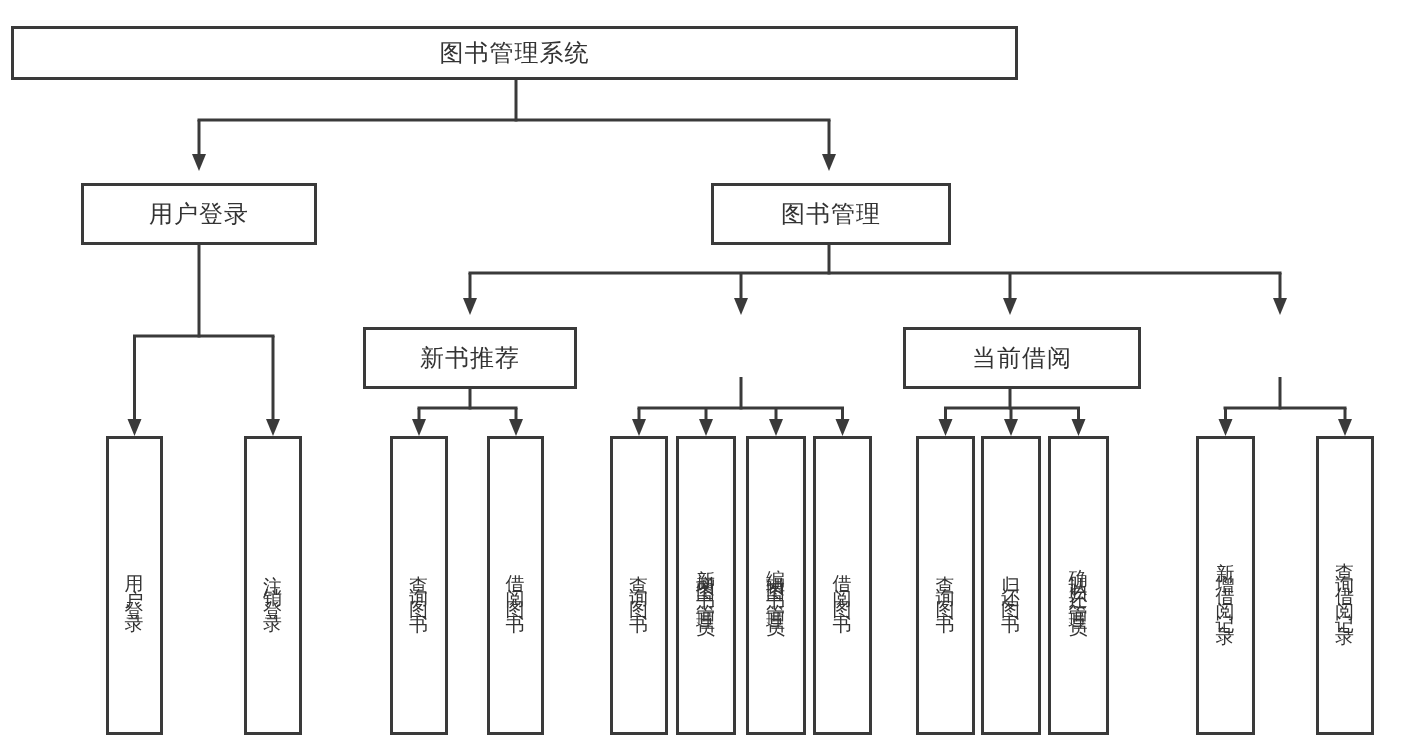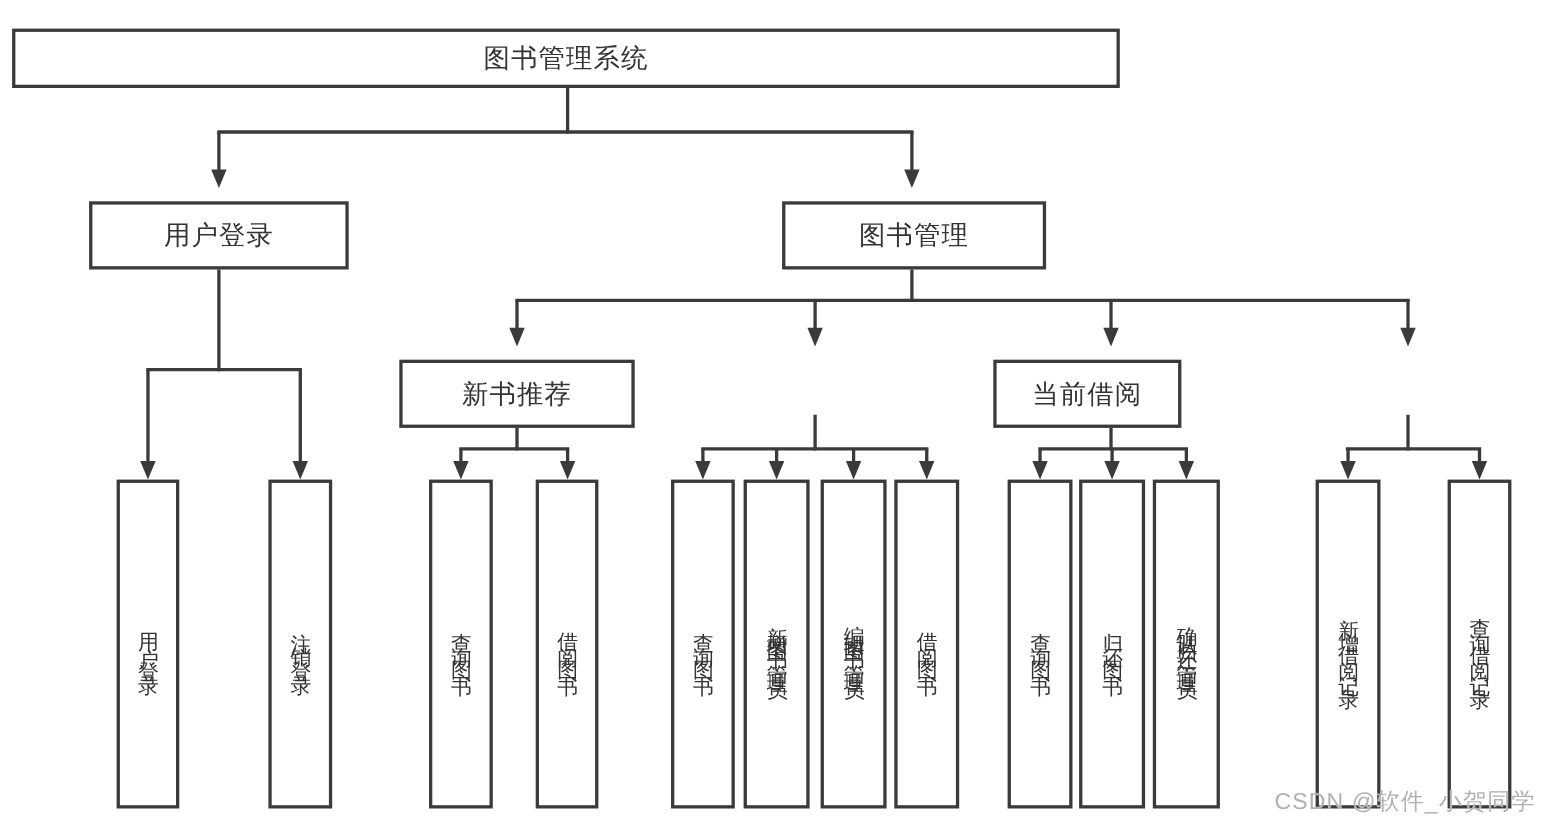--- a/index.html
+++ b/index.html
@@ -133,21 +133,21 @@
   <div class="node hnode" style="left:81px;top:171px;width:236px;height:62px">
     <span>用户登录</span>
   </div>
   <div class="node hnode" style="left:711px;top:171px;width:240px;height:62px">
     <span>图书管理</span>
   </div>
 
   <div class="node hnode" style="left:363px;top:315px;width:214px;height:62px">
     <span>新书推荐</span>
   </div>
-  <div class="node hnode" style="left:903px;top:315px;width:171px;height:62px">
+  <div class="node hnode" style="left:903px;top:315px;width:238px;height:62px">
     <span>当前借阅</span>
   </div>
 
   <div class="node vnode" style="left:106px;top:436px;width:57px;height:299px">
     <span class="vlabel">用户登录</span>
   </div>
   <div class="node vnode" style="left:244px;top:436px;width:58px;height:299px">
     <span class="vlabel">注销登录</span>
   </div>
 
@@ -181,15 +181,14 @@
     <span class="vlabel long">确认归还（管理员）</span>
   </div>
 
   <div class="node vnode" style="left:1196px;top:436px;width:59px;height:299px">
     <span class="vlabel">新增借阅记录</span>
   </div>
   <div class="node vnode" style="left:1316px;top:436px;width:58px;height:299px">
     <span class="vlabel">查询借阅记录</span>
   </div>
 
-  <div class="watermark">CSDN @软件_小贺同学</div>
 
 </div>
 
 </body></html>

